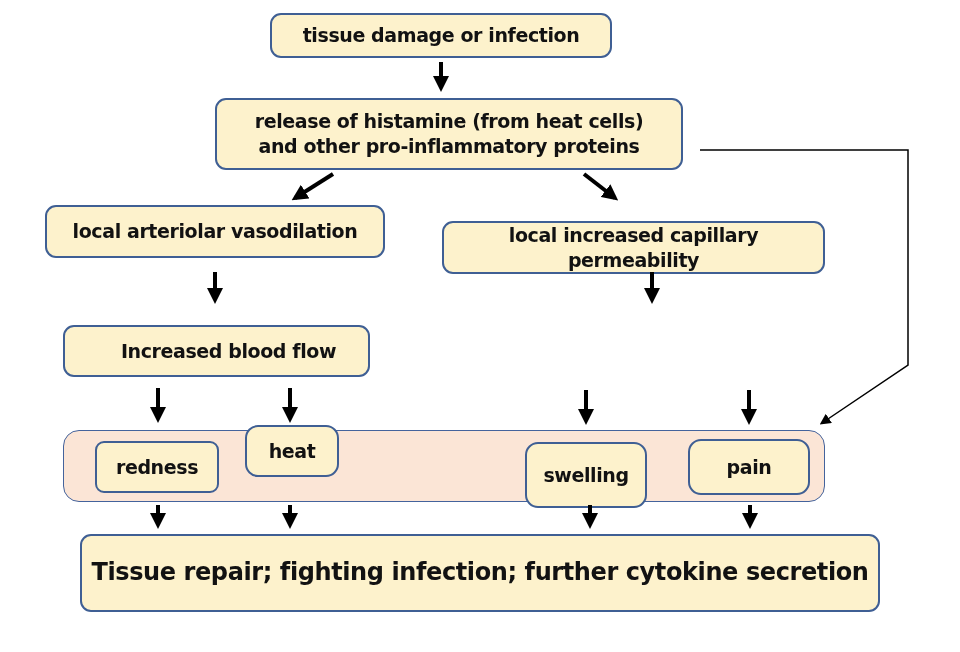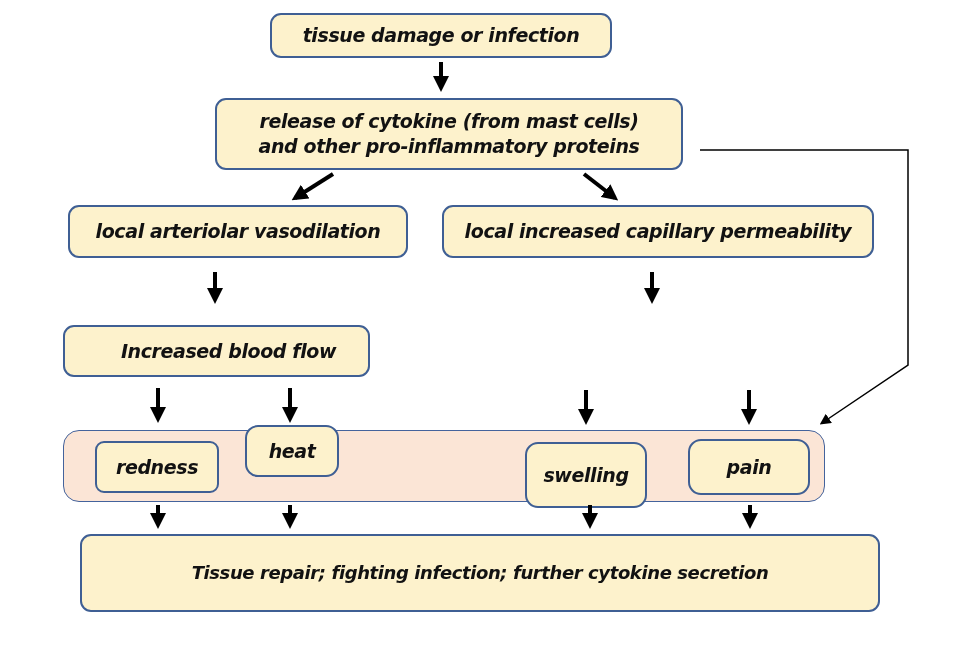--- a/index.html
+++ b/index.html
@@ -13,21 +13,20 @@
   }
   * { margin: 0; padding: 0; box-sizing: border-box; }
   html, body { background: var(--bg-color); }
   .canvas {
     position: relative;
     width: 960px;
     height: 652px;
     background: var(--bg-color);
     font-family: "DejaVu Sans", sans-serif;
     overflow: hidden;
-    font-style: italic;
   }
   .connectors {
     position: absolute;
     left: 0; top: 0;
     width: 960px; height: 652px;
     pointer-events: none;
     z-index: 3;
   }
   .node {
     position: absolute;
@@ -49,30 +48,30 @@
   .band {
     position: absolute;
     background: var(--band-fill);
     border: 1.5px solid var(--band-border);
     border-radius: 16px;
     z-index: 1;
   }
   
   .n-tissue   { left: 270px; top: 13px;  width: 342px; height: 45px; }
   .n-histamine{ left: 215px; top: 98px;  width: 468px; height: 72px; }
-  .n-vasodil  { left: 45px;  top: 205px; width: 340px; height: 53px; margin-left: 23px; }
-  .n-capperm  { left: 442px; top: 205px; width: 432px; height: 53px; }
+  .n-vasodil  { left: 45px;  top: 205px; width: 340px; height: 53px; }
+  .n-capperm  { left: 442px; top: 221px; width: 383px; height: 53px; }
   .n-bloodflow{ left: 63px;  top: 325px; width: 307px; height: 52px; padding-left: 24px; }
   .n-movement { left: 469px; top: 317px; width: 351px; height: 66px; }
   .n-band     { left: 63px;  top: 430px; width: 762px; height: 72px; }
   .n-redness  { left: 95px;  top: 441px; width: 124px; height: 52px; border-radius: 9px; }
   .n-heat     { left: 245px; top: 425px; width: 94px;  height: 52px; border-radius: 13px; }
   .n-swelling { left: 525px; top: 442px; width: 122px; height: 66px; border-radius: 13px; }
   .n-pain     { left: 688px; top: 439px; width: 122px; height: 56px; border-radius: 13px; }
-  .n-outcome  { left: 80px;  top: 534px; width: 800px; height: 78px; font-size: 18px; }
+  .n-outcome  { left: 80px;  top: 534px; width: 800px; height: 78px; font-size: 24px; }
 </style>
 </head>
 <body>
 
 <div class="canvas">
 
   <svg class="connectors" viewBox="0 0 960 652" xmlns="http://www.w3.org/2000/svg">
     <defs>
       <marker id="headBig" markerUnits="userSpaceOnUse" markerWidth="16" markerHeight="16" viewBox="0 0 12 12" refX="9" refY="6" orient="auto">
         <path d="M0,0 L12,6 L0,12 Z" fill="var(--arrow-color)"></path>
@@ -99,21 +98,21 @@
     <path d="M700,150 L908,150 L908,365 L822,423" stroke="var(--arrow-color)" stroke-width="1.5" fill="none" marker-end="url(#headSmall)"></path>
   </svg>
 
   <div class="band n-band"></div>
 
   <div class="node n-tissue">
     <span>tissue damage or infection</span>
   </div>
 
   <div class="node n-histamine">
-    <span>release of cytokine (from mast cells)</span>
+    <span>release of histamine (from heat cells)</span>
     <span>and other pro-inflammatory proteins</span>
   </div>
 
   <div class="node n-vasodil">
     <span>local arteriolar vasodilation</span>
   </div>
 
   <div class="node n-capperm">
     <span>local increased capillary permeability</span>
   </div>

